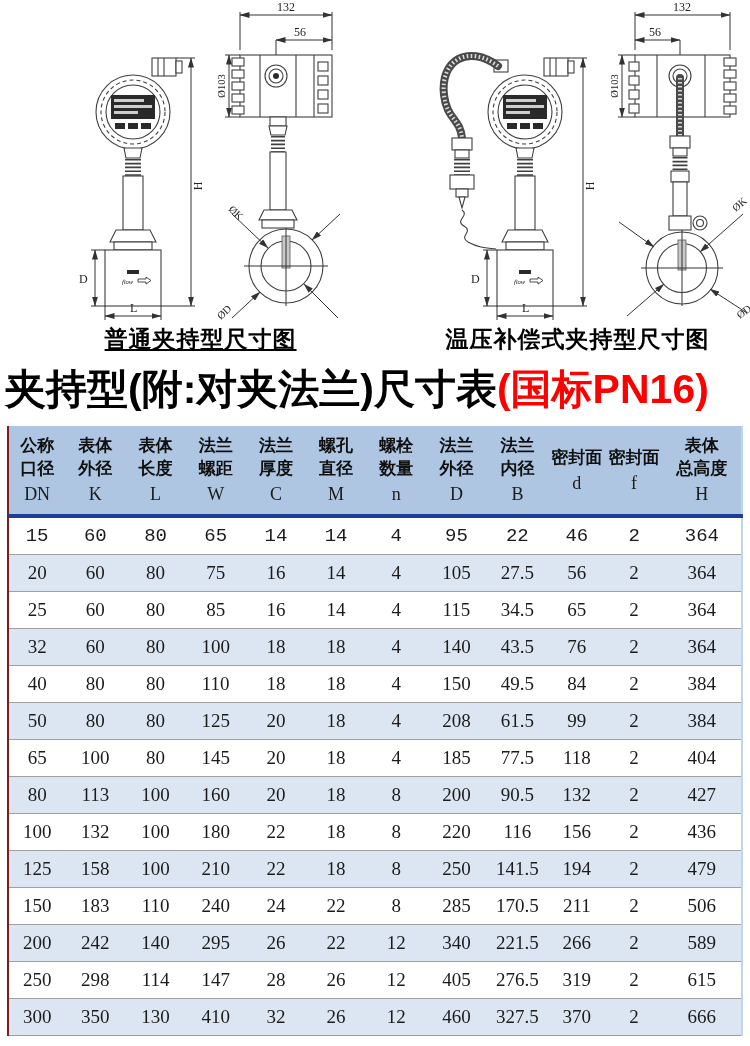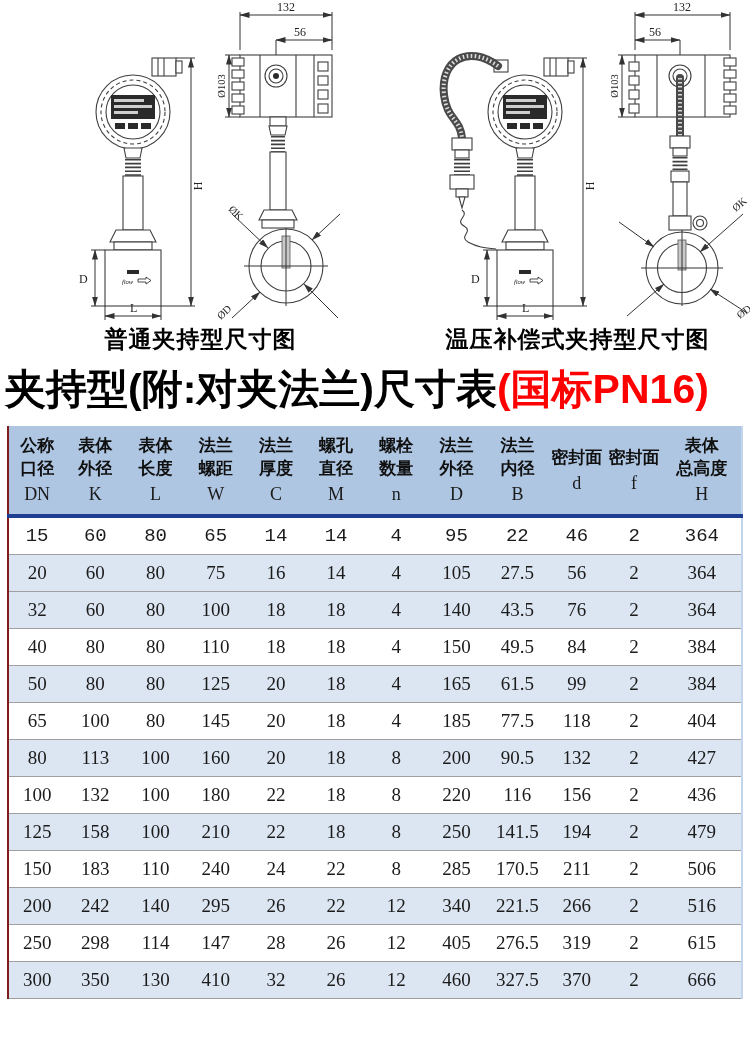--- a/index.html
+++ b/index.html
@@ -7,21 +7,21 @@
     width:750px; height:1046px; background:#ffffff;
     font-family:"Liberation Sans", sans-serif;
     -webkit-font-smoothing:antialiased; overflow:hidden;
   }
   
   .diagram-strip { display:flex; align-items:flex-start; padding-left:48px; }
   .dia-group { display:flex; }
   .dia-group.right { margin-left:52px; }
   .captions { display:flex; padding-left:48px; margin-top:2px; }
   .caption { font-size:23px; font-weight:bold; color:#000; text-align:center; letter-spacing:1px; }
-  .caption.left  { width:308px; }
+  .caption.left  { width:308px;text-decoration:underline; }
   .caption.right { width:348px; margin-left:52px; }
   svg { display:block; }
   .ln   { stroke:#3f3f3f; stroke-width:1.1; fill:none; }
   .lnf  { stroke:#3f3f3f; stroke-width:1.1; fill:#ffffff; }
   .dim  { stroke:#333; stroke-width:1; fill:none; }
   .dimt { font-family:"Liberation Serif", serif; font-size:12px; fill:#222; }
   .dimt.small { font-size:10.5px; }
   .dark { fill:#2a2a2a; stroke:none; }
   .thread { stroke:#3f3f3f; stroke-dasharray:1.6 2.2; fill:none; }
   .hose { stroke:#4a4a4a; stroke-width:8; fill:none; stroke-linecap:round; }
@@ -395,20 +395,34 @@
           <td>75</td>
           <td>16</td>
           <td>14</td>
           <td>4</td>
           <td>105</td>
           <td>27.5</td>
           <td>56</td>
           <td>2</td>
           <td>364</td>
         </tr>
+        <tr>
+          <td>25</td>
+          <td>60</td>
+          <td>80</td>
+          <td>85</td>
+          <td>16</td>
+          <td>14</td>
+          <td>4</td>
+          <td>115</td>
+          <td>34.5</td>
+          <td>65</td>
+          <td>2</td>
+          <td>364</td>
+        </tr>
         <tr class="alt">
           <td>32</td>
           <td>60</td>
           <td>80</td>
           <td>100</td>
           <td>18</td>
           <td>18</td>
           <td>4</td>
           <td>140</td>
           <td>43.5</td>
@@ -431,21 +445,21 @@
           <td>384</td>
         </tr>
         <tr class="alt">
           <td>50</td>
           <td>80</td>
           <td>80</td>
           <td>125</td>
           <td>20</td>
           <td>18</td>
           <td>4</td>
-          <td>165</td>
+          <td>208</td>
           <td>61.5</td>
           <td>99</td>
           <td>2</td>
           <td>384</td>
         </tr>
         <tr>
           <td>65</td>
           <td>100</td>
           <td>80</td>
           <td>145</td>
@@ -519,21 +533,21 @@
           <td>242</td>
           <td>140</td>
           <td>295</td>
           <td>26</td>
           <td>22</td>
           <td>12</td>
           <td>340</td>
           <td>221.5</td>
           <td>266</td>
           <td>2</td>
-          <td>516</td>
+          <td>589</td>
         </tr>
         <tr>
           <td>250</td>
           <td>298</td>
           <td>114</td>
           <td>147</td>
           <td>28</td>
           <td>26</td>
           <td>12</td>
           <td>405</td>

